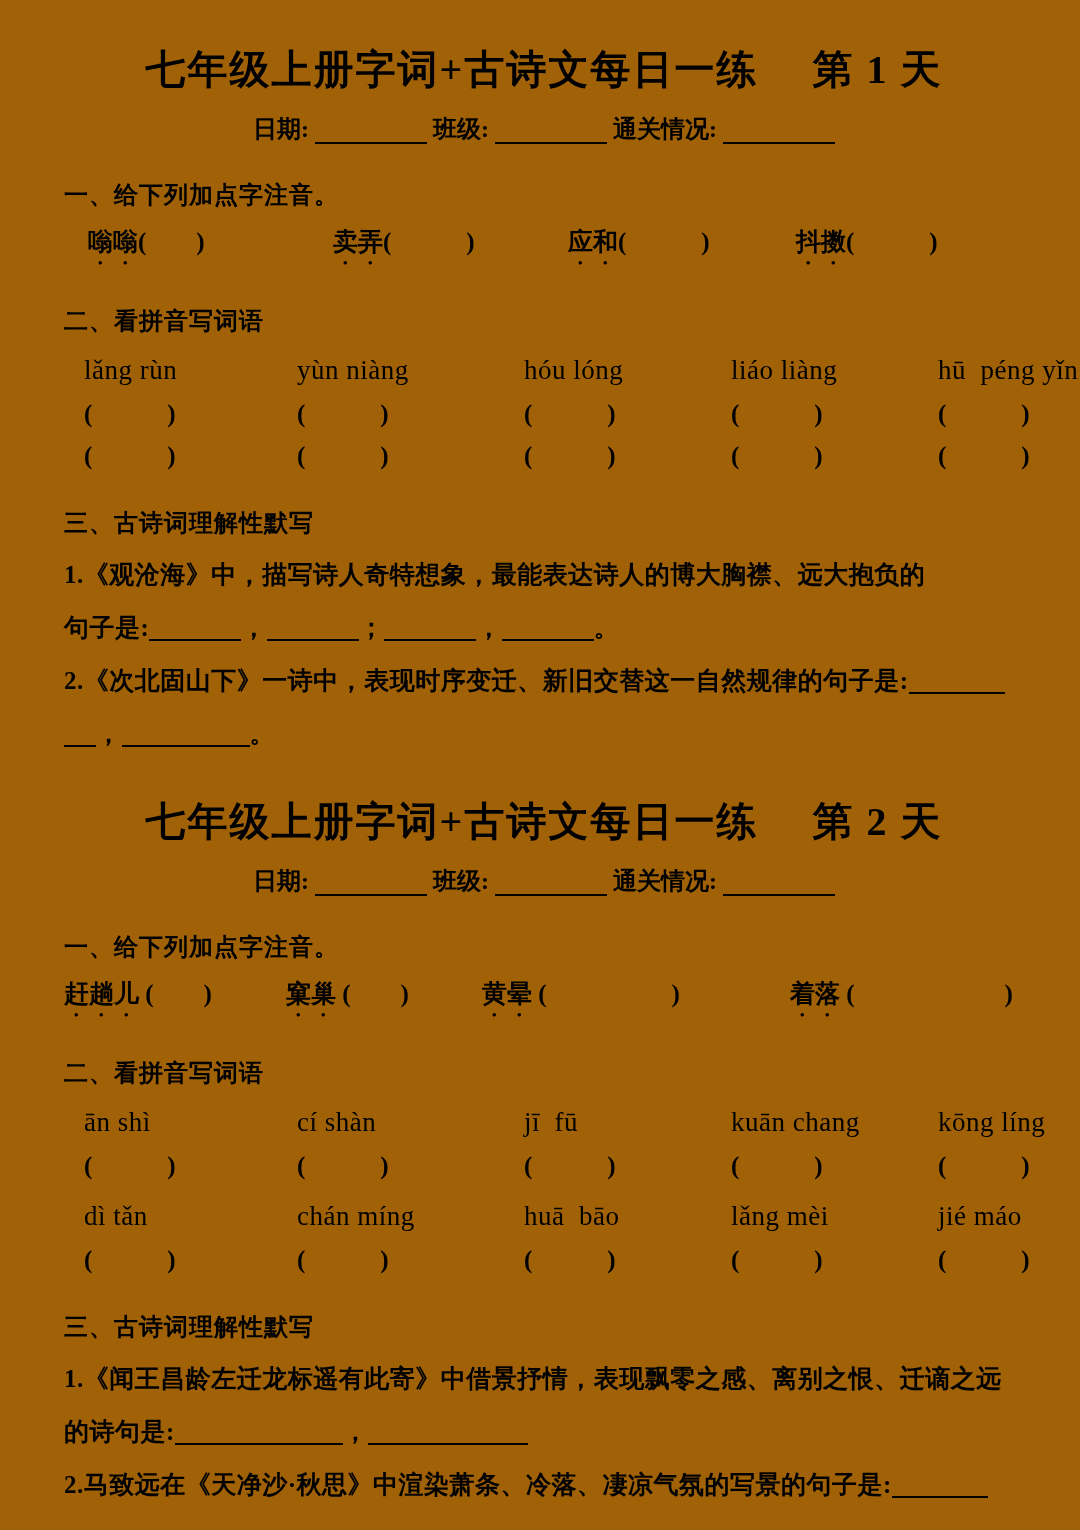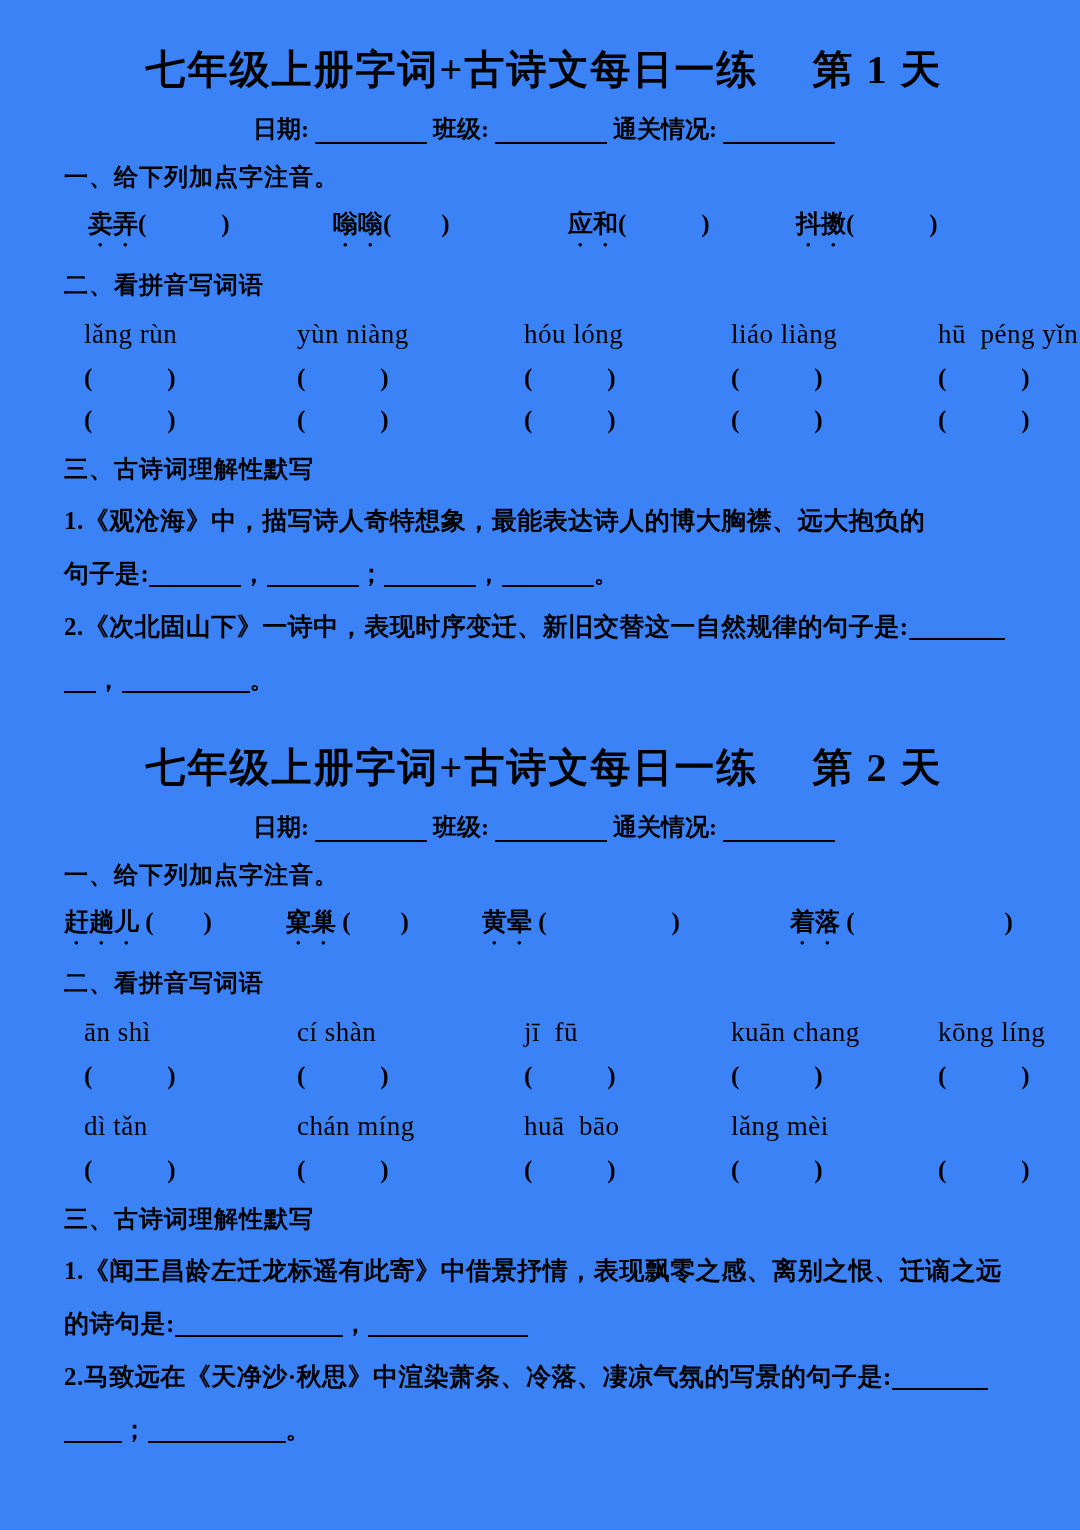--- a/index.html
+++ b/index.html
@@ -6,21 +6,21 @@
   html, body { background: #ffffff; }
   body {
     width: 1080px; height: 1530px;
     font-family: "Liberation Serif", "DejaVu Serif", serif;
     color: #000;
   }
   .page {
     width: 1080px; height: 1530px;
     padding: 44px 56px 0 64px;
     overflow: hidden;
-    background: #3b82f6;
+    background: #a16207;
   }
   .day + .day { margin-top: 46px; }
 
   .title {
     text-align: center;
     font-size: 40px;
     font-weight: 700;
     letter-spacing: 2px;
     line-height: 52px;
     white-space: pre;
@@ -37,21 +37,21 @@
   }
   .blank {
     display: inline-block;
     border-bottom: 2.5px solid #000;
     height: 1em;
     vertical-align: -5px;
   }
   .meta-blank { width: 112px; }
 
   .sec {
-    margin-top: 18px;
+    margin-top: 36px;
     font-size: 24px;
     font-weight: 700;
     line-height: 30px;
     letter-spacing: 1px;
   }
 
   .word-row {
     margin-top: 16px;
     font-size: 25px;
     font-weight: 600;
@@ -112,22 +112,22 @@
       <span>日期:</span>
       <span class="blank meta-blank"></span>
       <span>班级:</span>
       <span class="blank meta-blank"></span>
       <span>通关情况:</span>
       <span class="blank meta-blank"></span>
     </div>
 
     <h2 class="sec">一、给下列加点字注音。</h2>
     <div class="word-row word-grid-1">
+      <span><span class="dotted">嗡嗡</span><span class="paren">(　　)</span></span>
       <span><span class="dotted">卖弄</span><span class="paren">(　　　)</span></span>
-      <span><span class="dotted">嗡嗡</span><span class="paren">(　　)</span></span>
       <span><span class="dotted">应和</span><span class="paren">(　　　)</span></span>
       <span><span class="dotted">抖擞</span><span class="paren">(　　　)</span></span>
     </div>
 
     <h2 class="sec">二、看拼音写词语</h2>
     <div class="py-grid py-row">
       <span>lǎng rùn</span>
       <span>yùn niàng</span>
       <span>hóu lóng</span>
       <span>liáo liàng</span>
@@ -188,20 +188,21 @@
       <span class="paren">(　　　)</span>
       <span class="paren">(　　　)</span>
       <span class="paren">(　　　)</span>
       <span class="paren">(　　　)</span>
     </div>
     <div class="py-grid py-row">
       <span>dì tǎn</span>
       <span>chán míng</span>
       <span>huā  bāo</span>
       <span>lǎng mèi</span>
+      <span>jié máo</span>
     </div>
     <div class="py-grid paren-row">
       <span class="paren">(　　　)</span>
       <span class="paren">(　　　)</span>
       <span class="paren">(　　　)</span>
       <span class="paren">(　　　)</span>
       <span class="paren">(　　　)</span>
     </div>
 
     <h2 class="sec">三、古诗词理解性默写</h2>

